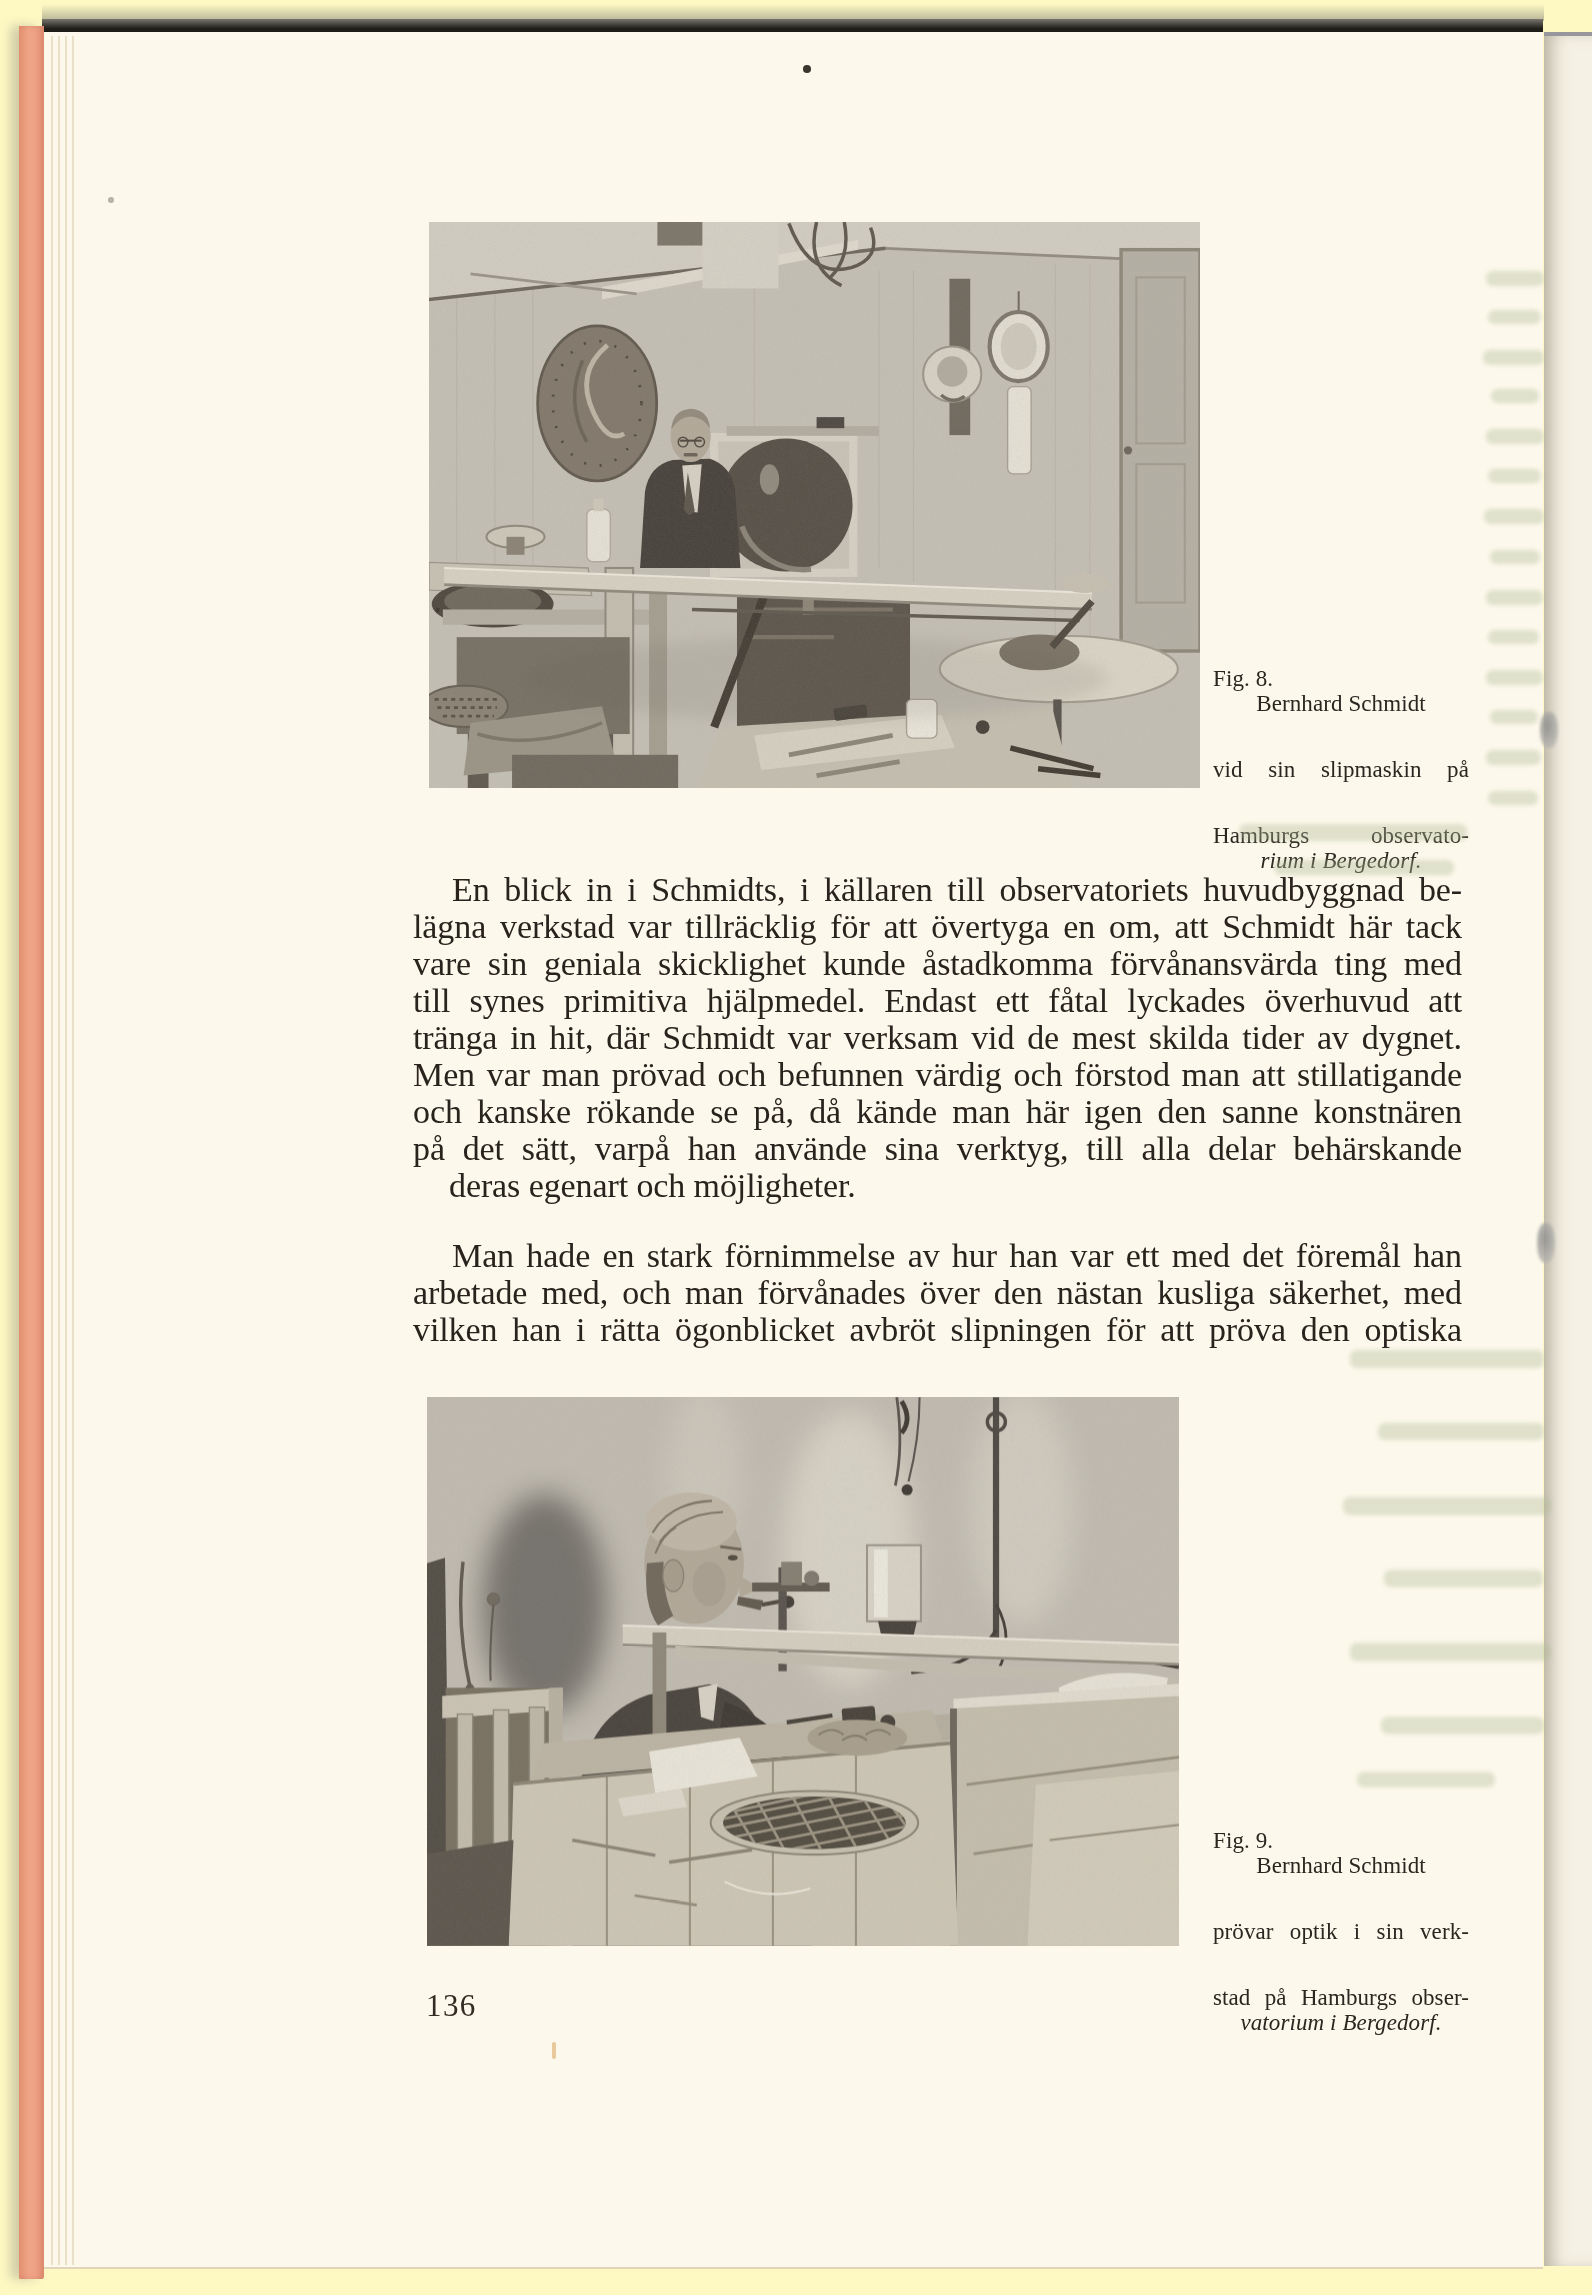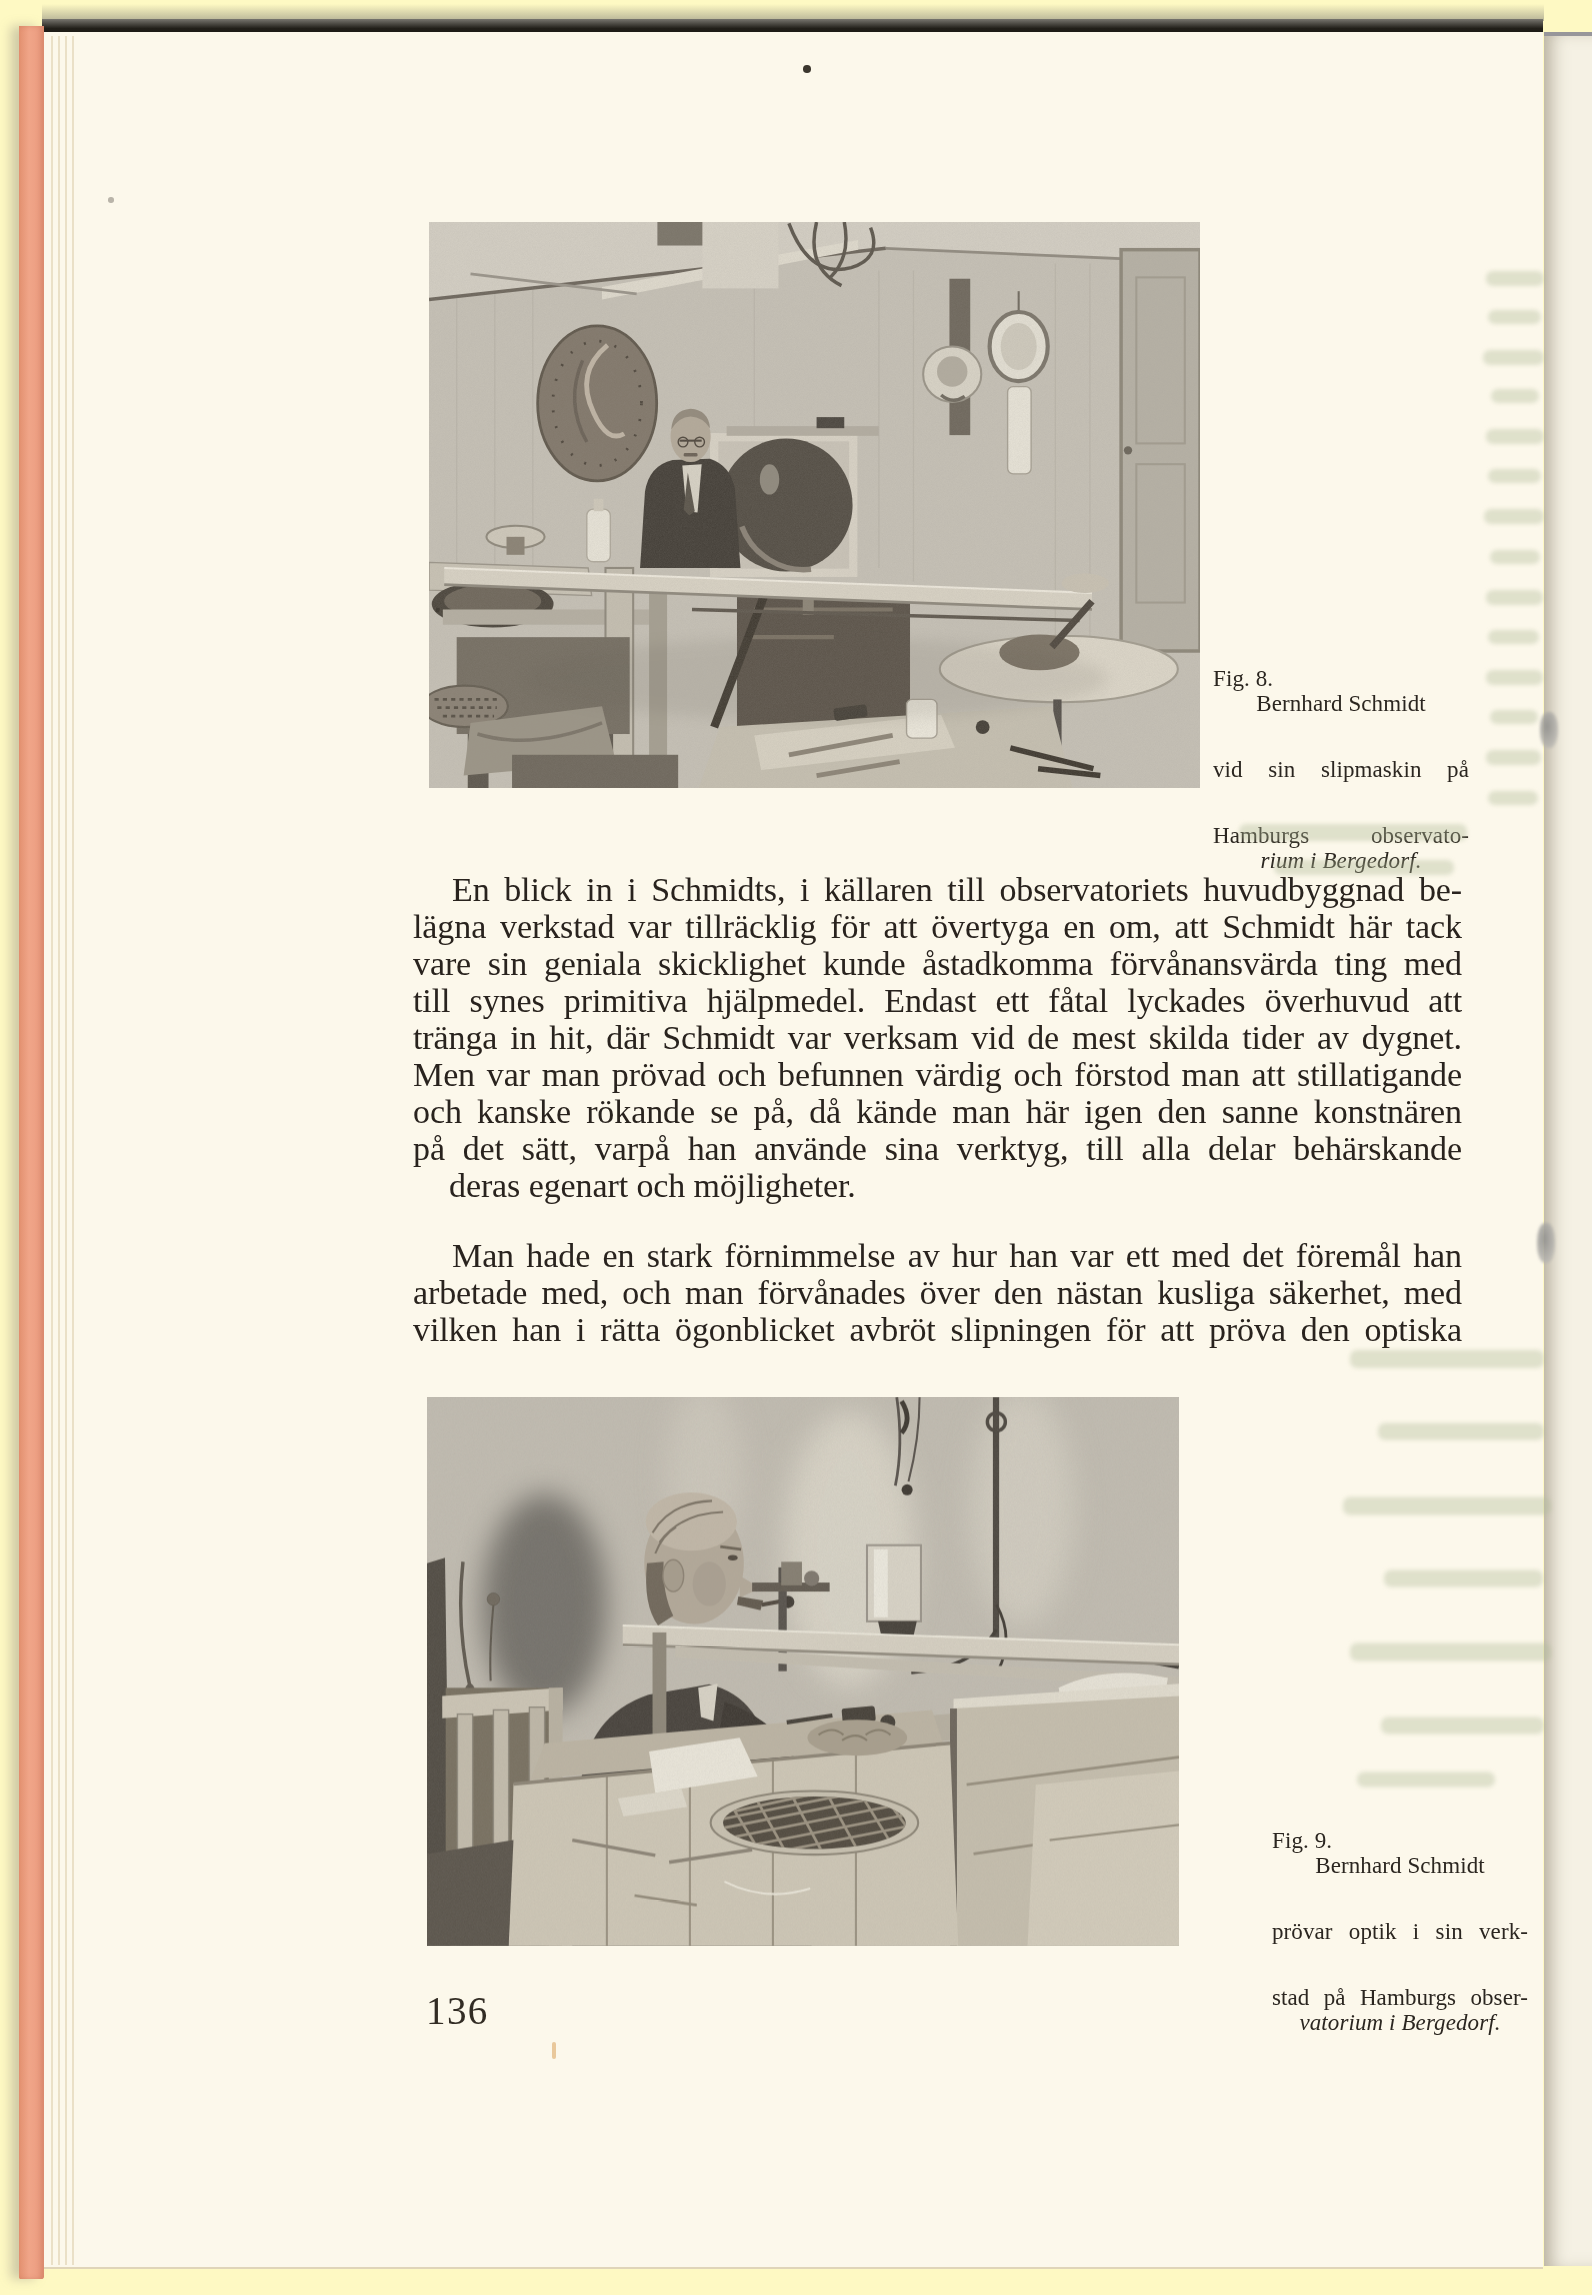--- a/index.html
+++ b/index.html
@@ -36,36 +36,36 @@
 
   
   .fig{position:absolute;margin:0;padding:0;}
   .fig svg{display:block;width:100%;height:100%;}
   .fig8{left:429px;top:222px;width:771px;height:566px;}
   .fig9{left:427px;top:1397px;width:752px;height:549px;}
 
   .caption{position:absolute;width:256px;font-size:23px;line-height:25px;
     color:#2b2620;letter-spacing:0.1px;}
   .cap8{left:1213px;top:666px;}
-  .cap9{left:1272px;top:1828px;}
+  .cap9{left:1213px;top:1828px;}
   .caption .tline:nth-child(1){text-align:left;}
   .caption .tline:nth-child(2){text-align:center;}
   .caption .tline:nth-child(3),
   .caption .tline:nth-child(4){text-align:justify;text-align-last:justify;margin-top:41px;}
   .caption .tline:nth-child(5){text-align:center;font-style:italic;}
 
   .bodytext{position:absolute;width:1049px;font-size:34px;line-height:37px;
     color:#29231e;letter-spacing:-0.1px;}
   .bodytext .tline{text-align:justify;text-align-last:justify;}
   .p1{left:413px;top:871px;}
   .p2{left:413px;top:1237px;}
   .p1 .tline:first-child,.p2 .tline:first-child{text-indent:39px;}
   .p1 .tline:last-child{text-align-last:left;margin-left:36px;}
 
-  .pageno{position:absolute;left:426px;top:1988px;font-size:39px;color:#322c24;
+  .pageno{position:absolute;left:426px;top:1988px;font-size:31px;color:#322c24;
     letter-spacing:1.4px;}
 </style>
 </head>
 <body>
 
 <div class="scan">
 
   <div class="top-blur"></div>
   <div class="top-band"></div>
   <div class="cover-edge"></div>

